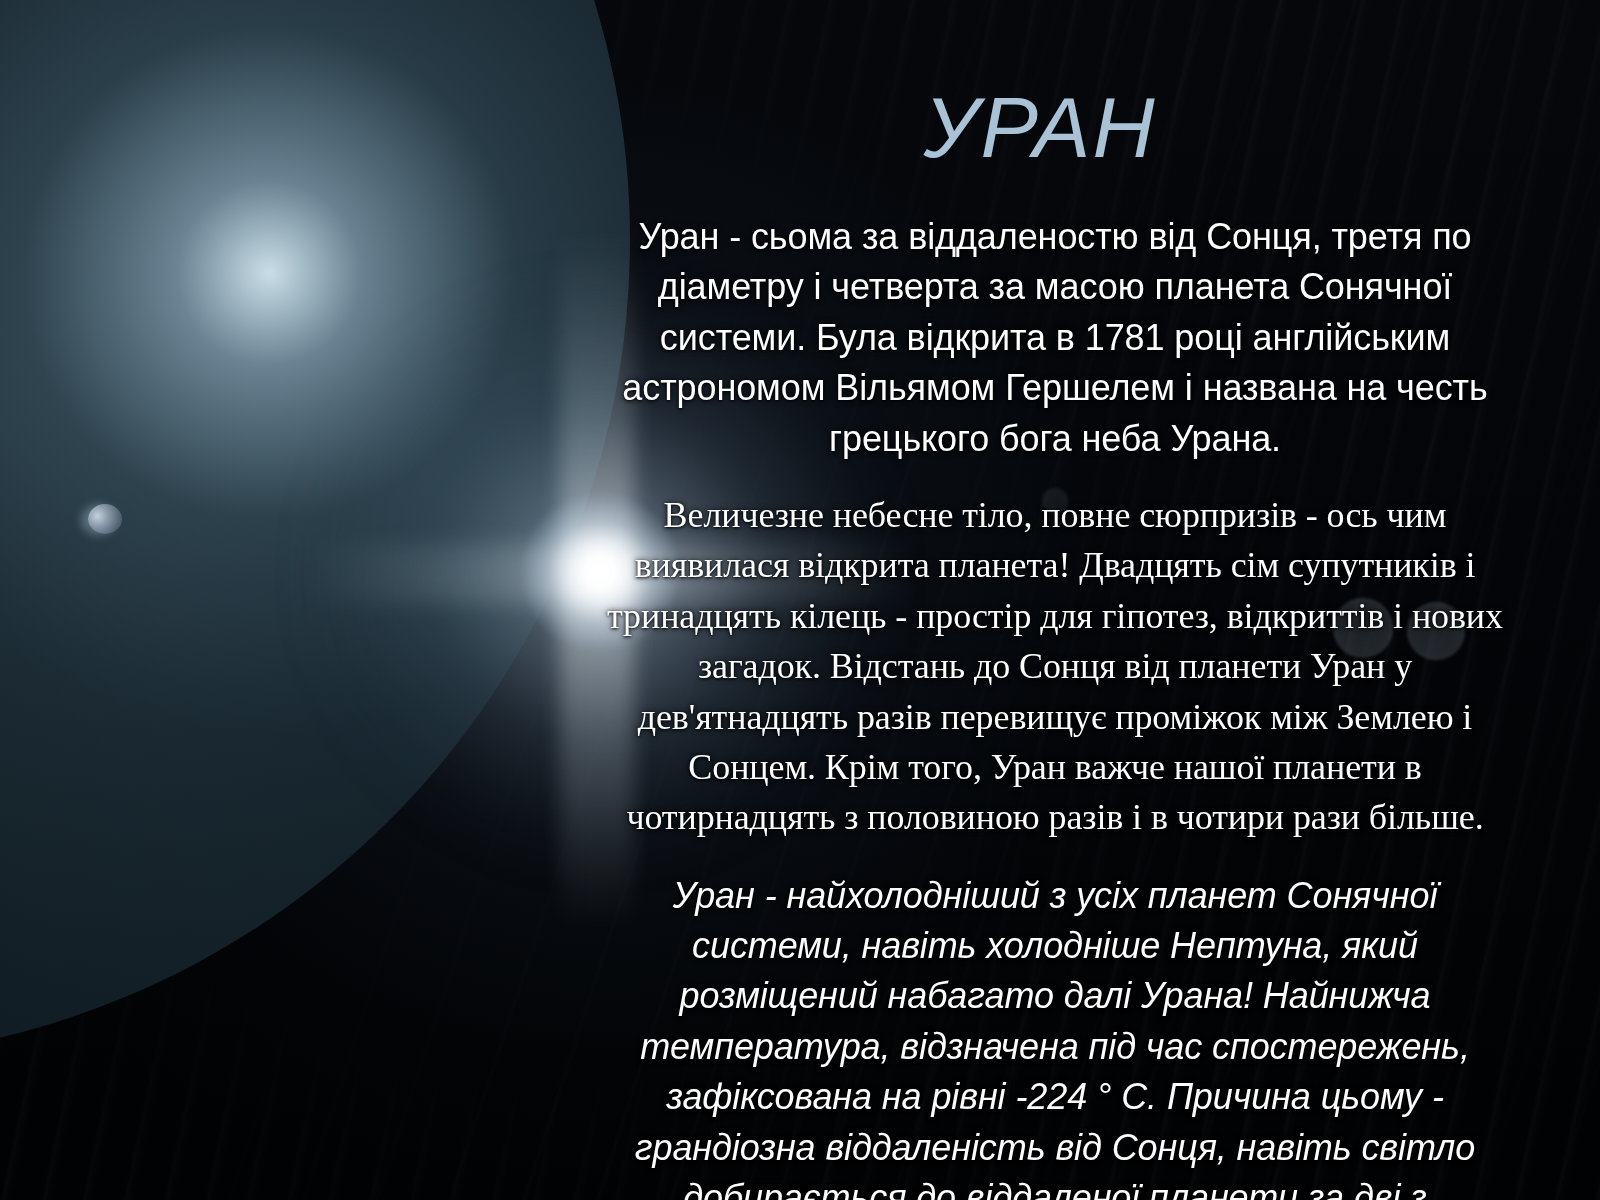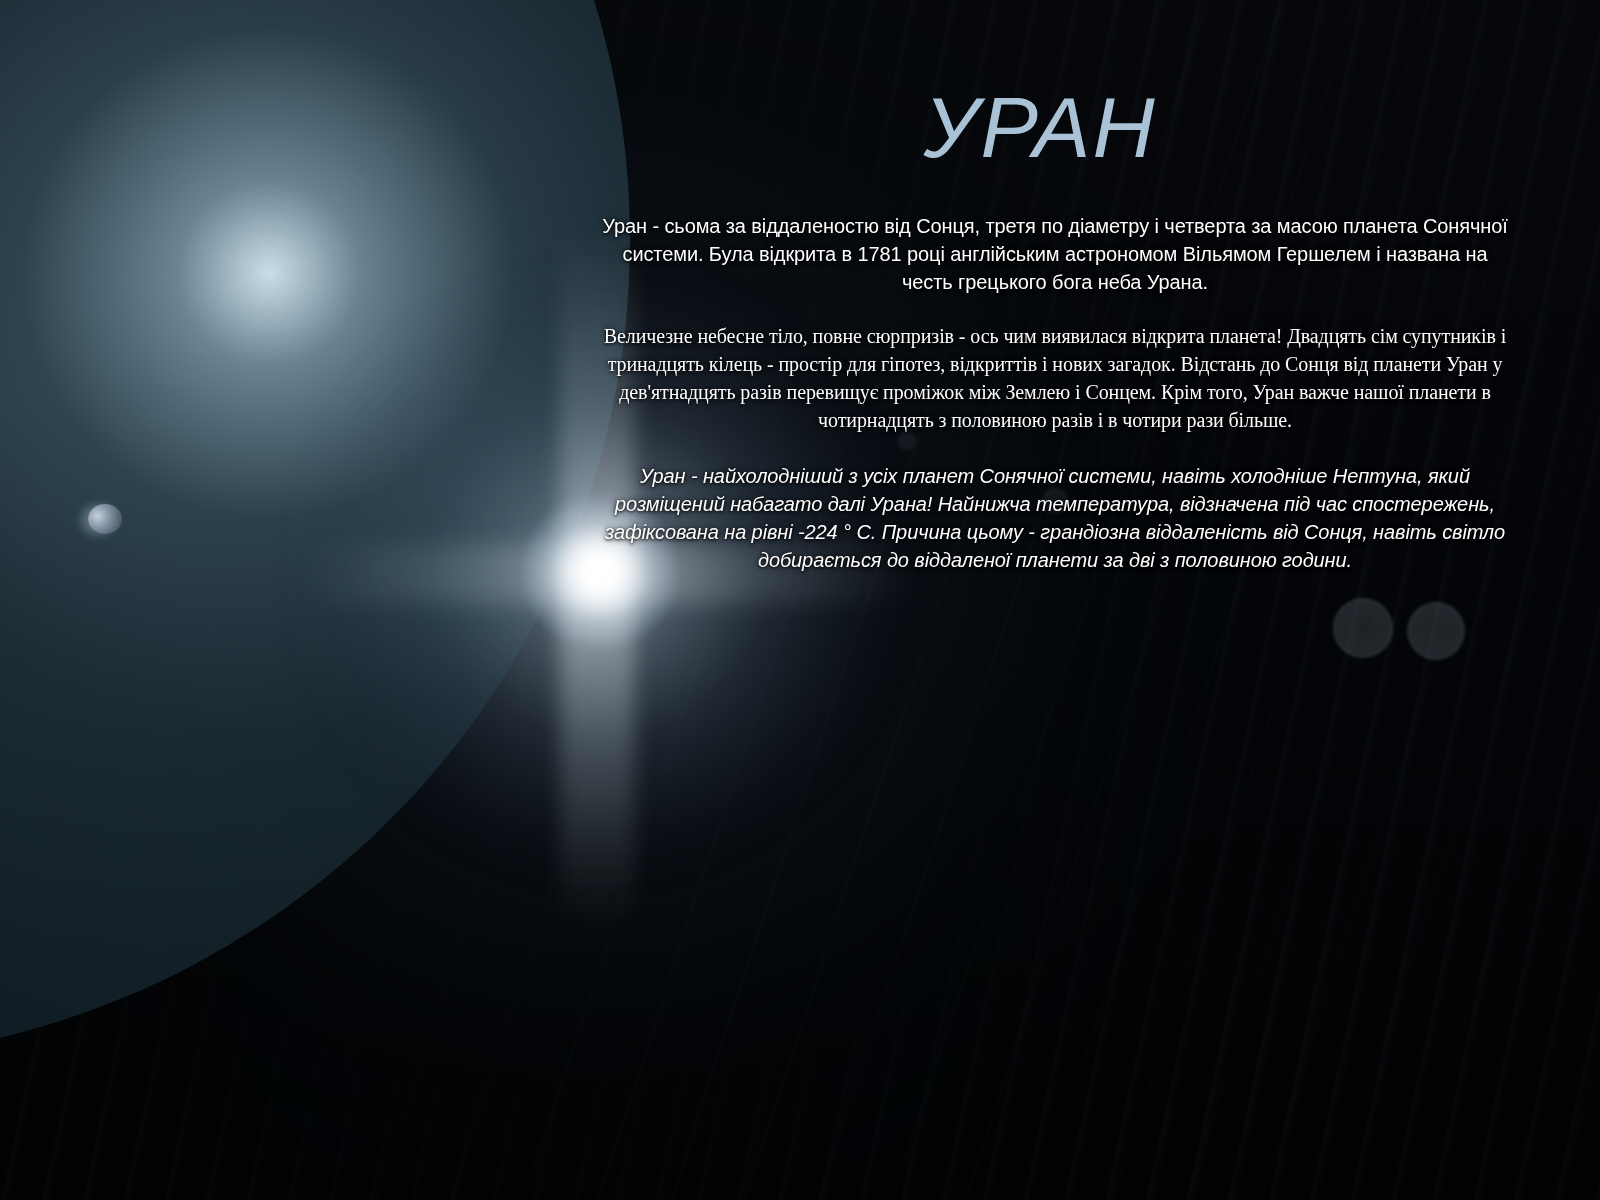--- a/index.html
+++ b/index.html
@@ -246,21 +246,21 @@
     line-height: 1.0;
     letter-spacing: 2px;
     color: #a9c2d6;
     padding-right: 30px;
   }
 
   .para {
     margin: 12px;
     color: #ffffff;
     font-family: "Liberation Sans", sans-serif;
-    font-size: 20px;
+    font-size: 36px;
     line-height: 1.40;
     letter-spacing: -0.1px;
     text-shadow: 0 0 6px rgba(0,0,0,0.85), 0 1px 3px rgba(0,0,0,0.9);
   }
   #para-1 { margin-top: 42px; }
   #para-2 { margin-top: 26px; font-family: Liberation Serif, serif; }
   #para-3 { margin-top: 28px; font-style: italic; }
 </style>
 </head>
 <body>

